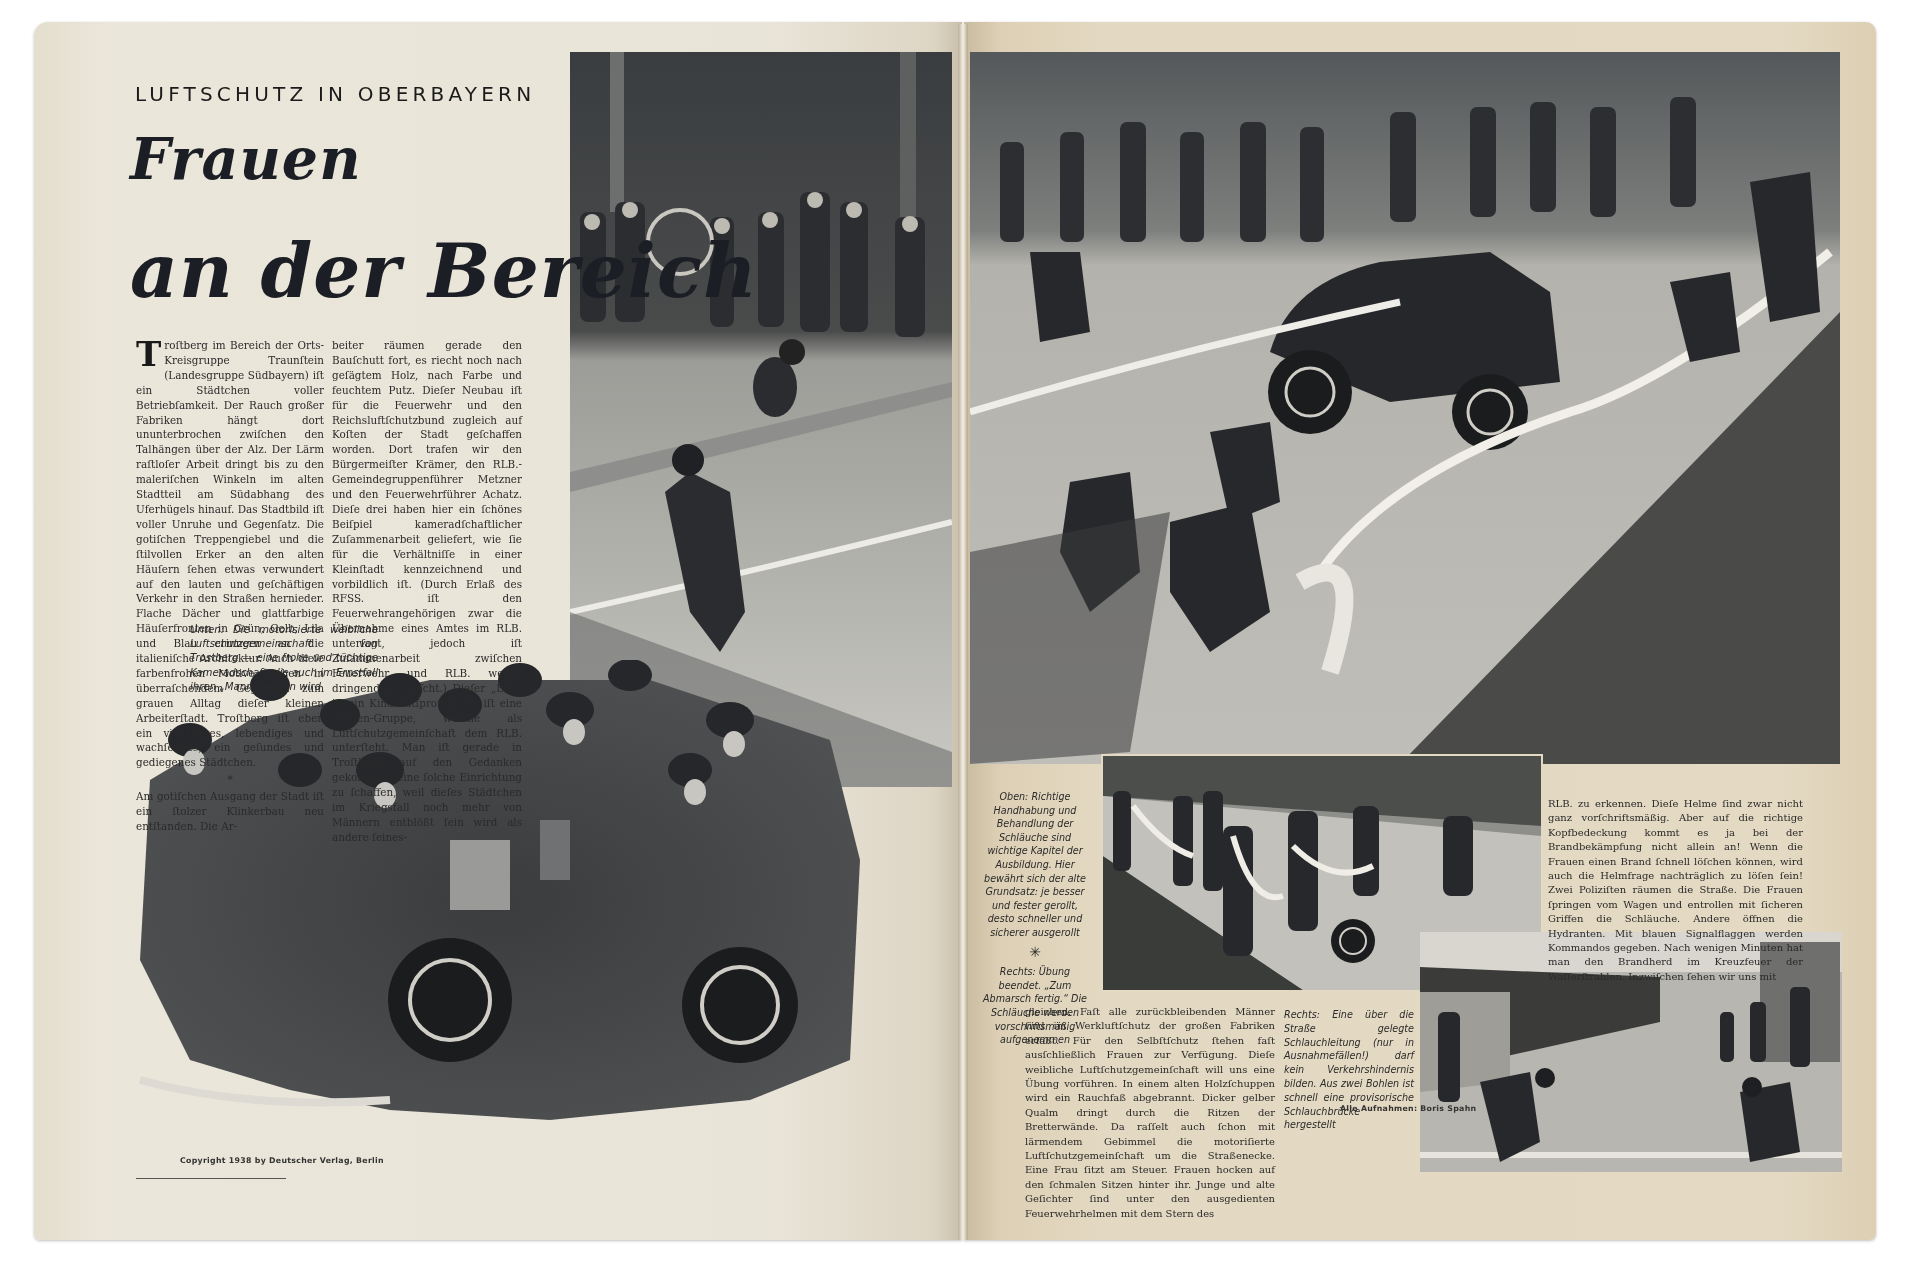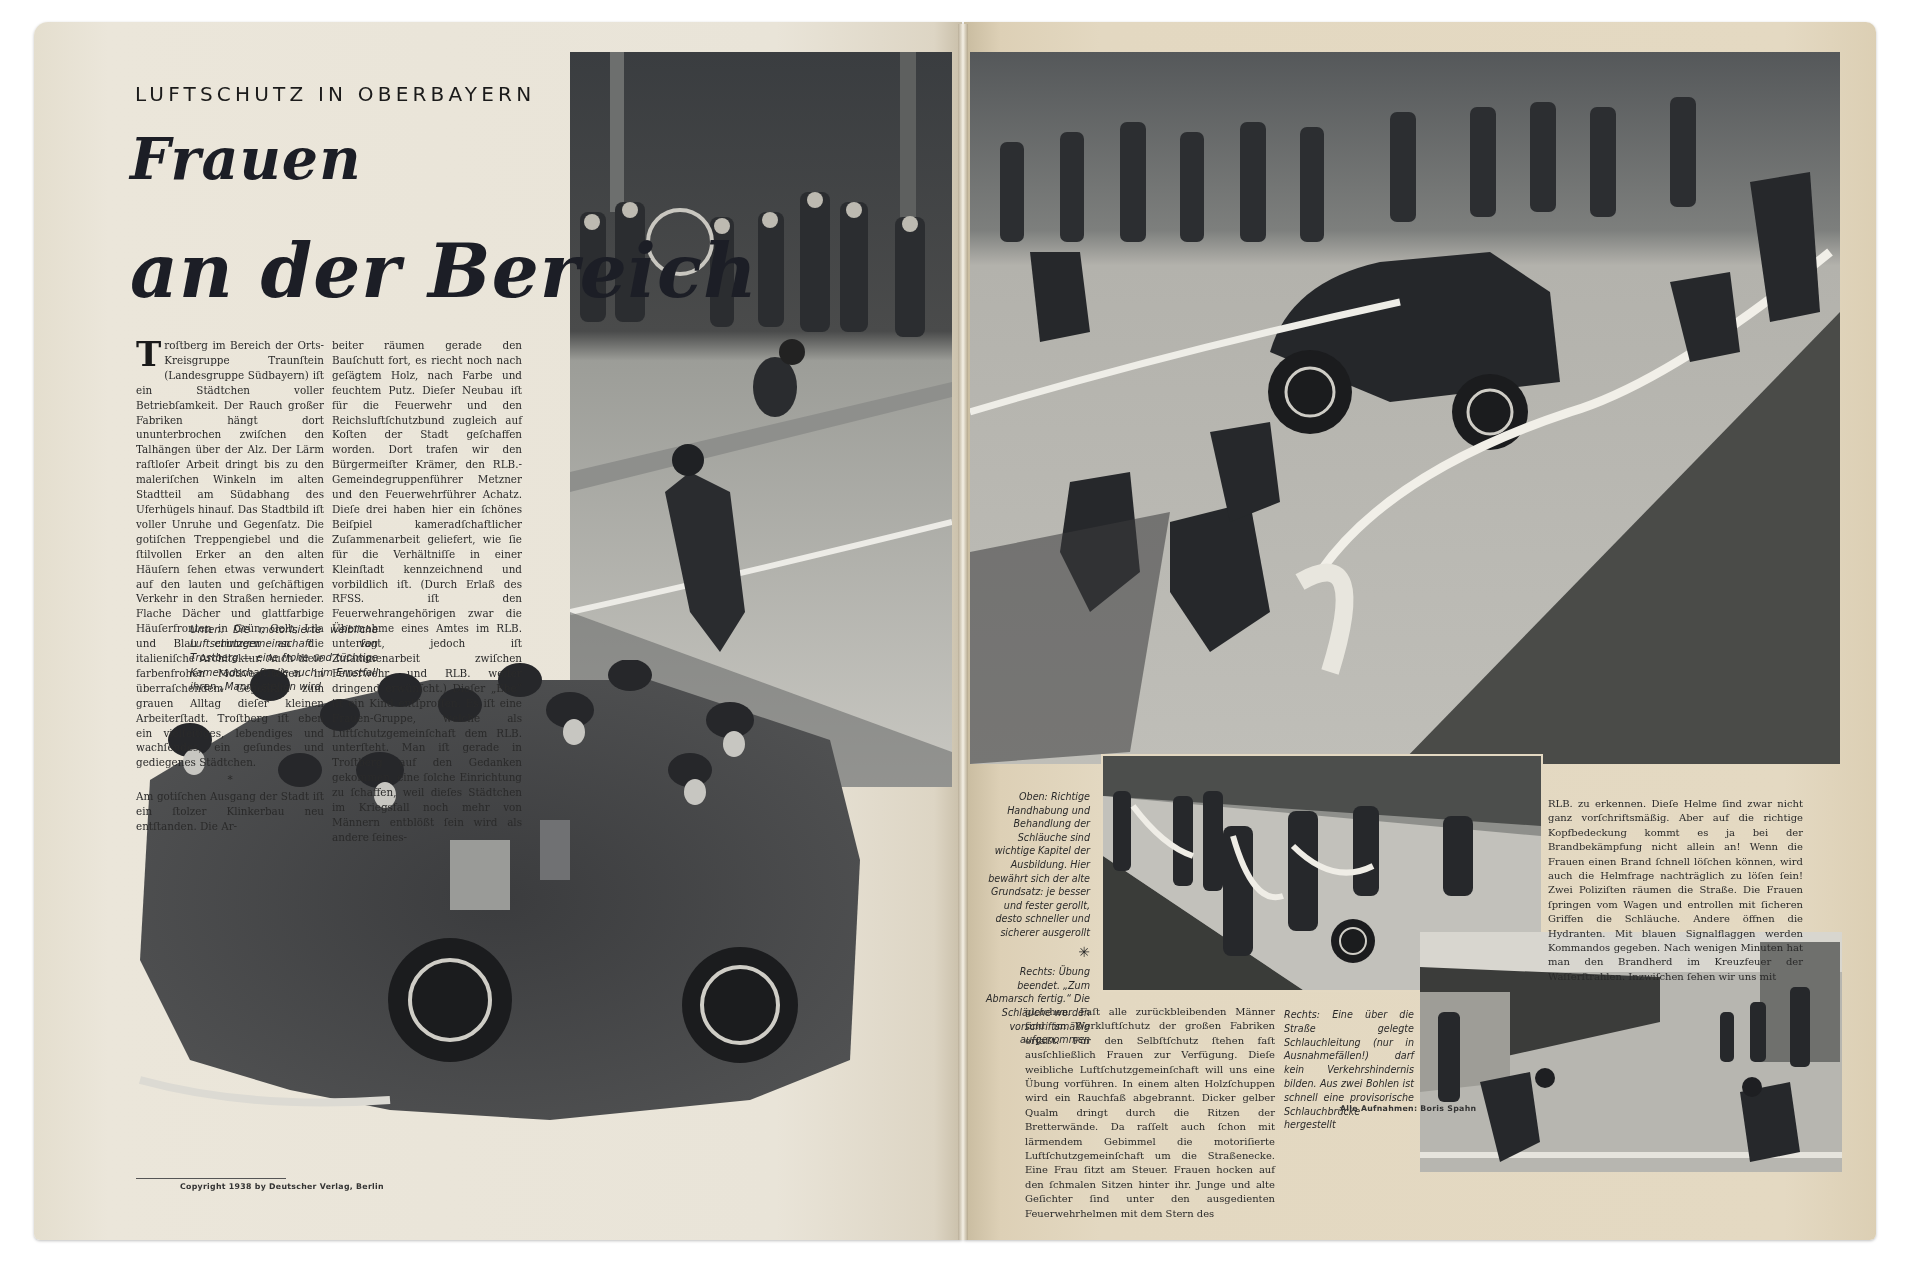--- a/index.html
+++ b/index.html
@@ -244,23 +244,23 @@
   <p>Am gotiſchen Ausgang der Stadt iſt ein ſtolzer Klinkerbau neu entſtanden. Die Ar-</p>
 </div>
 
 <div class="bodycol" style="left:332px; top:338px; width:190px;">
   <p>beiter räumen gerade den Bauſchutt fort, es riecht noch nach geſägtem Holz, nach Farbe und feuchtem Putz. Dieſer Neubau iſt für die Feuerwehr und den Reichsluftſchutzbund zugleich auf Koſten der Stadt geſchaffen worden. Dort trafen wir den Bürgermeiſter Krämer, den RLB.-Gemeindegruppenführer Metzner und den Feuerwehrführer Achatz. Dieſe drei haben hier ein ſchönes Beiſpiel kameradſchaftlicher Zuſammenarbeit geliefert, wie ſie für die Verhältniſſe in einer Kleinſtadt kennzeichnend und vorbildlich iſt. (Durch Erlaß des RFSS. iſt den Feuerwehrangehörigen zwar die Übernahme eines Amtes im RLB. unterſagt, jedoch iſt Zuſammenarbeit zwiſchen Feuerwehr und RLB. weiter dringend erwünſcht.) Dieſer „Ehe“ iſt ein Kind entſproſſen. Es iſt eine Frauen-Gruppe, welche als Luftſchutzgemeinſchaft dem RLB. unterſteht. Man iſt gerade in Troſtberg auf den Gedanken gekommen, eine ſolche Einrichtung zu ſchaffen, weil dieſes Städtchen im Kriegsfall noch mehr von Männern entblößt ſein wird als andere ſeines-</p>
 </div>
 
 <div class="caption" style="left:190px; top:623px; width:188px;">Unten: Die motorisierte weibliche Luftschutzgemeinschaft von Trostberg — eine frohe und tüchtige Kameradschaft, die auch im Ernstfall ihren „Mann“ stehen wird</div>
 
 <div class="copyright-rule"></div>
-<div class="copyright" style="left:136px; top:1182px;">Copyright 1938 by Deutscher Verlag, Berlin</div>
-
-<div class="caption center" style="left:980px; top:790px; width:110px; font-size:9.6px; line-height:13.6px;text-align:right;">
+<div class="copyright" style="left:136px; top:1156px;">Copyright 1938 by Deutscher Verlag, Berlin</div>
+
+<div class="caption center" style="left:980px; top:790px; width:110px; font-size:9.6px; line-height:13.6px;">
   <div>Oben: Richtige Handhabung und Behandlung der Schläuche sind wichtige Kapitel der Ausbildung. Hier bewährt sich der alte Grundsatz: je besser und fester gerollt, desto schneller und sicherer ausgerollt</div>
   <div style="font-size:14px; margin:6px 0;">✳</div>
   <div>Rechts: Übung beendet. „Zum Abmarsch fertig.“ Die Schläuche werden vorschriftsmäßig aufgenommen</div>
 </div>
 
 <div class="bodycol" style="left:1548px; top:797px; width:255px; font-size:10px; line-height:14.4px;">RLB. zu erkennen. Dieſe Helme ſind zwar nicht ganz vorſchriftsmäßig. Aber auf die richtige Kopfbedeckung kommt es ja bei der Brandbekämpfung nicht allein an! Wenn die Frauen einen Brand ſchnell löſchen können, wird auch die Helmfrage nachträglich zu löſen ſein! Zwei Poliziſten räumen die Straße. Die Frauen ſpringen vom Wagen und entrollen mit ſicheren Griffen die Schläuche. Andere öffnen die Hydranten. Mit blauen Signalflaggen werden Kommandos gegeben. Nach wenigen Minuten hat man den Brandherd im Kreuzfeuer der Waſſerſtrahlen. Inzwiſchen ſehen wir uns mit</div>
 
 <div class="bodycol" style="left:1025px; top:1005px; width:250px; font-size:10px; line-height:14.4px;">gleichen. Faſt alle zurückbleibenden Männer ſind im Werkluftſchutz der großen Fabriken erfaßt. Für den Selbſtſchutz ſtehen faſt ausſchließlich Frauen zur Verfügung. Dieſe weibliche Luftſchutzgemeinſchaft will uns eine Übung vorführen. In einem alten Holzſchuppen wird ein Rauchfaß abgebrannt. Dicker gelber Qualm dringt durch die Ritzen der Bretterwände. Da raſſelt auch ſchon mit lärmendem Gebimmel die motoriſierte Luftſchutzgemeinſchaft um die Straßenecke. Eine Frau ſitzt am Steuer. Frauen hocken auf den ſchmalen Sitzen hinter ihr. Junge und alte Geſichter ſind unter den ausgedienten Feuerwehrhelmen mit dem Stern des</div>
 
 <div class="caption" style="left:1284px; top:1008px; width:130px; font-size:9.6px; line-height:13.8px;">Rechts: Eine über die Straße gelegte Schlauchleitung (nur in Ausnahmefällen!) darf kein Verkehrshindernis bilden. Aus zwei Bohlen ist schnell eine provisorische Schlauchbrücke hergestellt</div>

